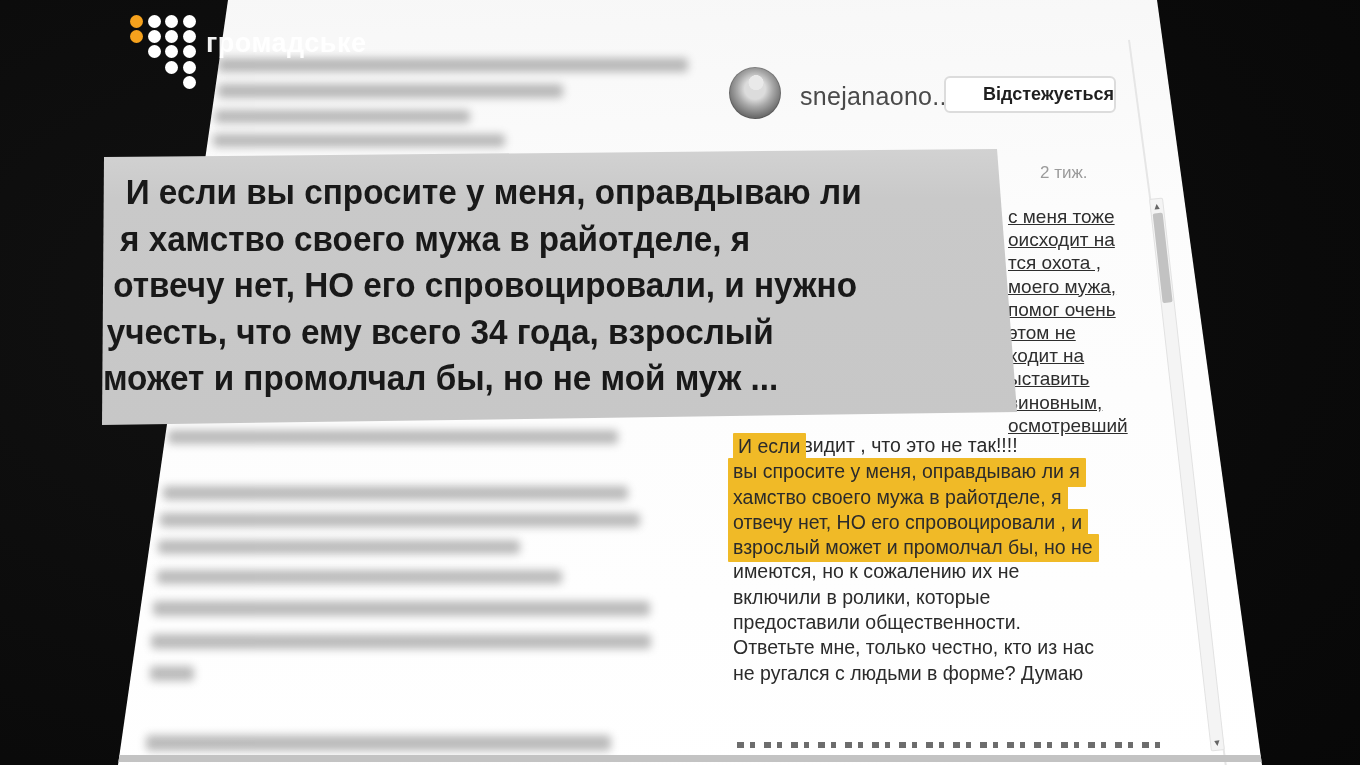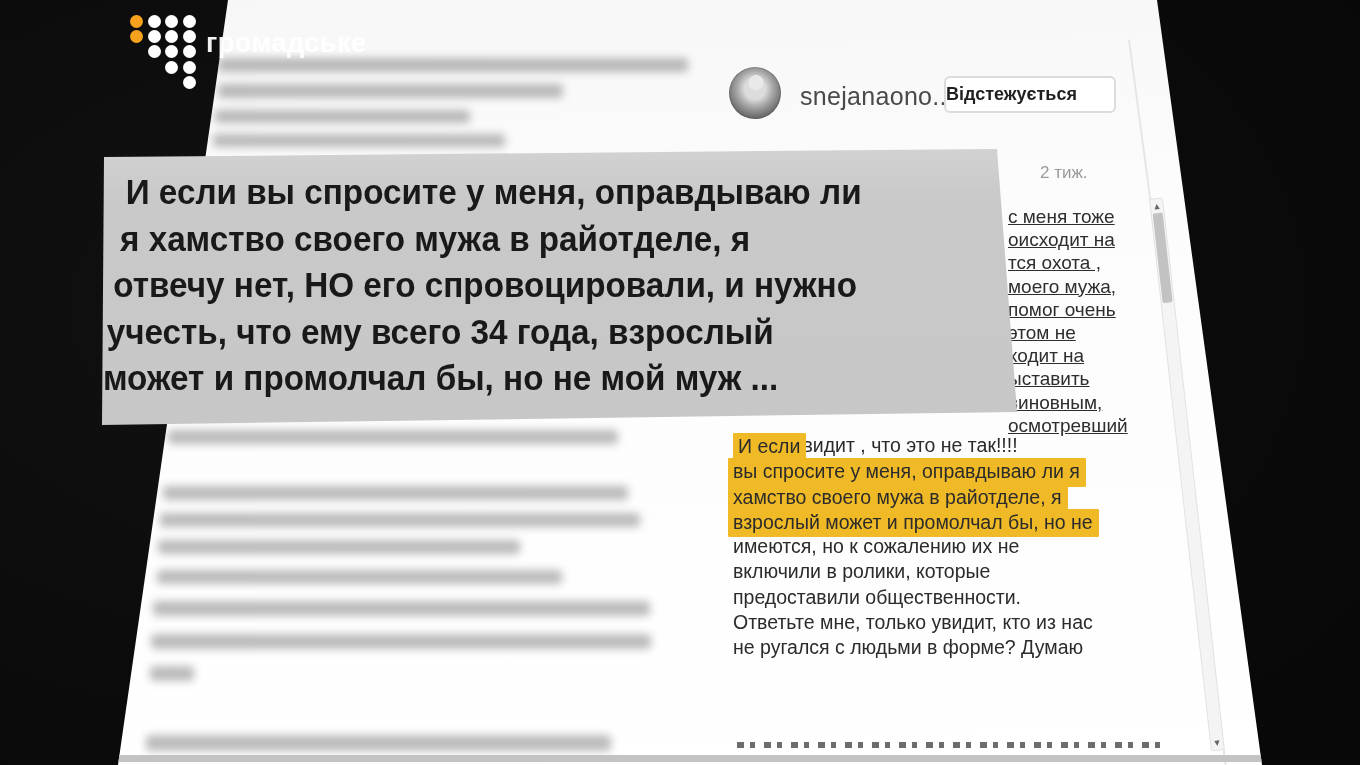--- a/index.html
+++ b/index.html
@@ -13,21 +13,21 @@
   .doc *{position:absolute;}
   
   .avatar{left:729px;top:67px;width:52px;height:52px;border-radius:50%;
           background:
             radial-gradient(circle at 52% 30%, #e9e9e9 0 16%, rgba(0,0,0,0) 17%),
             radial-gradient(circle at 50% 42%, #dcdcdc 0 26%, #a8a8a8 45%, #6e6e6e 70%, #474747 100%);
           box-shadow:inset 0 0 0 1px rgba(0,0,0,.15);}
   .username{left:800px;top:82px;font-size:25px;color:#4a4a4a;letter-spacing:.3px;}
   .followbtn{left:944px;top:76px;width:172px;height:37px;background:#fff;
              border:2px solid #dcdcdc;border-radius:6px;box-sizing:border-box;
-             font-weight:bold;font-size:18px;color:#1f1f1f;text-align:left;line-height:33px;}
+             font-weight:bold;font-size:18px;color:#1f1f1f;text-align:right;line-height:33px;}
   .timestamp{left:1040px;top:163px;width:84px;font-size:17px;color:#9b9b9b;}
   
   .blur-bar{background:#5f5f5f;opacity:.42;filter:blur(4px);border-radius:4px;}
   
   .frags{left:1008px;top:205px;z-index:2;}
   .frag-line{position:static;white-space:nowrap;height:23.2px;line-height:23.2px;
              font-size:19px;color:#2e2e2e;text-decoration:underline;}
   
   .cmt{left:733px;top:433px;width:470px;z-index:2;}
   .cmt-line{position:static;white-space:nowrap;height:25.3px;line-height:25.3px;
@@ -109,33 +109,36 @@
           <span>видео увидит , что это не так!!!! </span>
           <span class="hl mid">И если</span>
         </div>
         <div class="cmt-line">
           <span class="hl">вы спросите у меня, оправдываю ли я</span>
         </div>
         <div class="cmt-line">
           <span class="hl">хамство своего мужа в райотделе, я</span>
         </div>
         <div class="cmt-line">
+          <span class="hl">отвечу нет, НО его спровоцировали , и</span>
+        </div>
+        <div class="cmt-line">
           <span class="hl">взрослый может и промолчал бы, но не</span>
         </div>
         <div class="cmt-line">
           <span>имеются, но к сожалению их не</span>
         </div>
         <div class="cmt-line">
           <span>включили в ролики, которые</span>
         </div>
         <div class="cmt-line">
           <span>предоставили общественности.</span>
         </div>
         <div class="cmt-line">
-          <span>Ответьте мне, только увидит, кто из нас</span>
+          <span>Ответьте мне, только честно, кто из нас</span>
         </div>
         <div class="cmt-line">
           <span>не ругался с людьми в форме? Думаю</span>
         </div>
       </div>
 
     <div class="cutline"></div>
 
     <div class="scrollbar">
       <div class="sb-up">▲</div>

